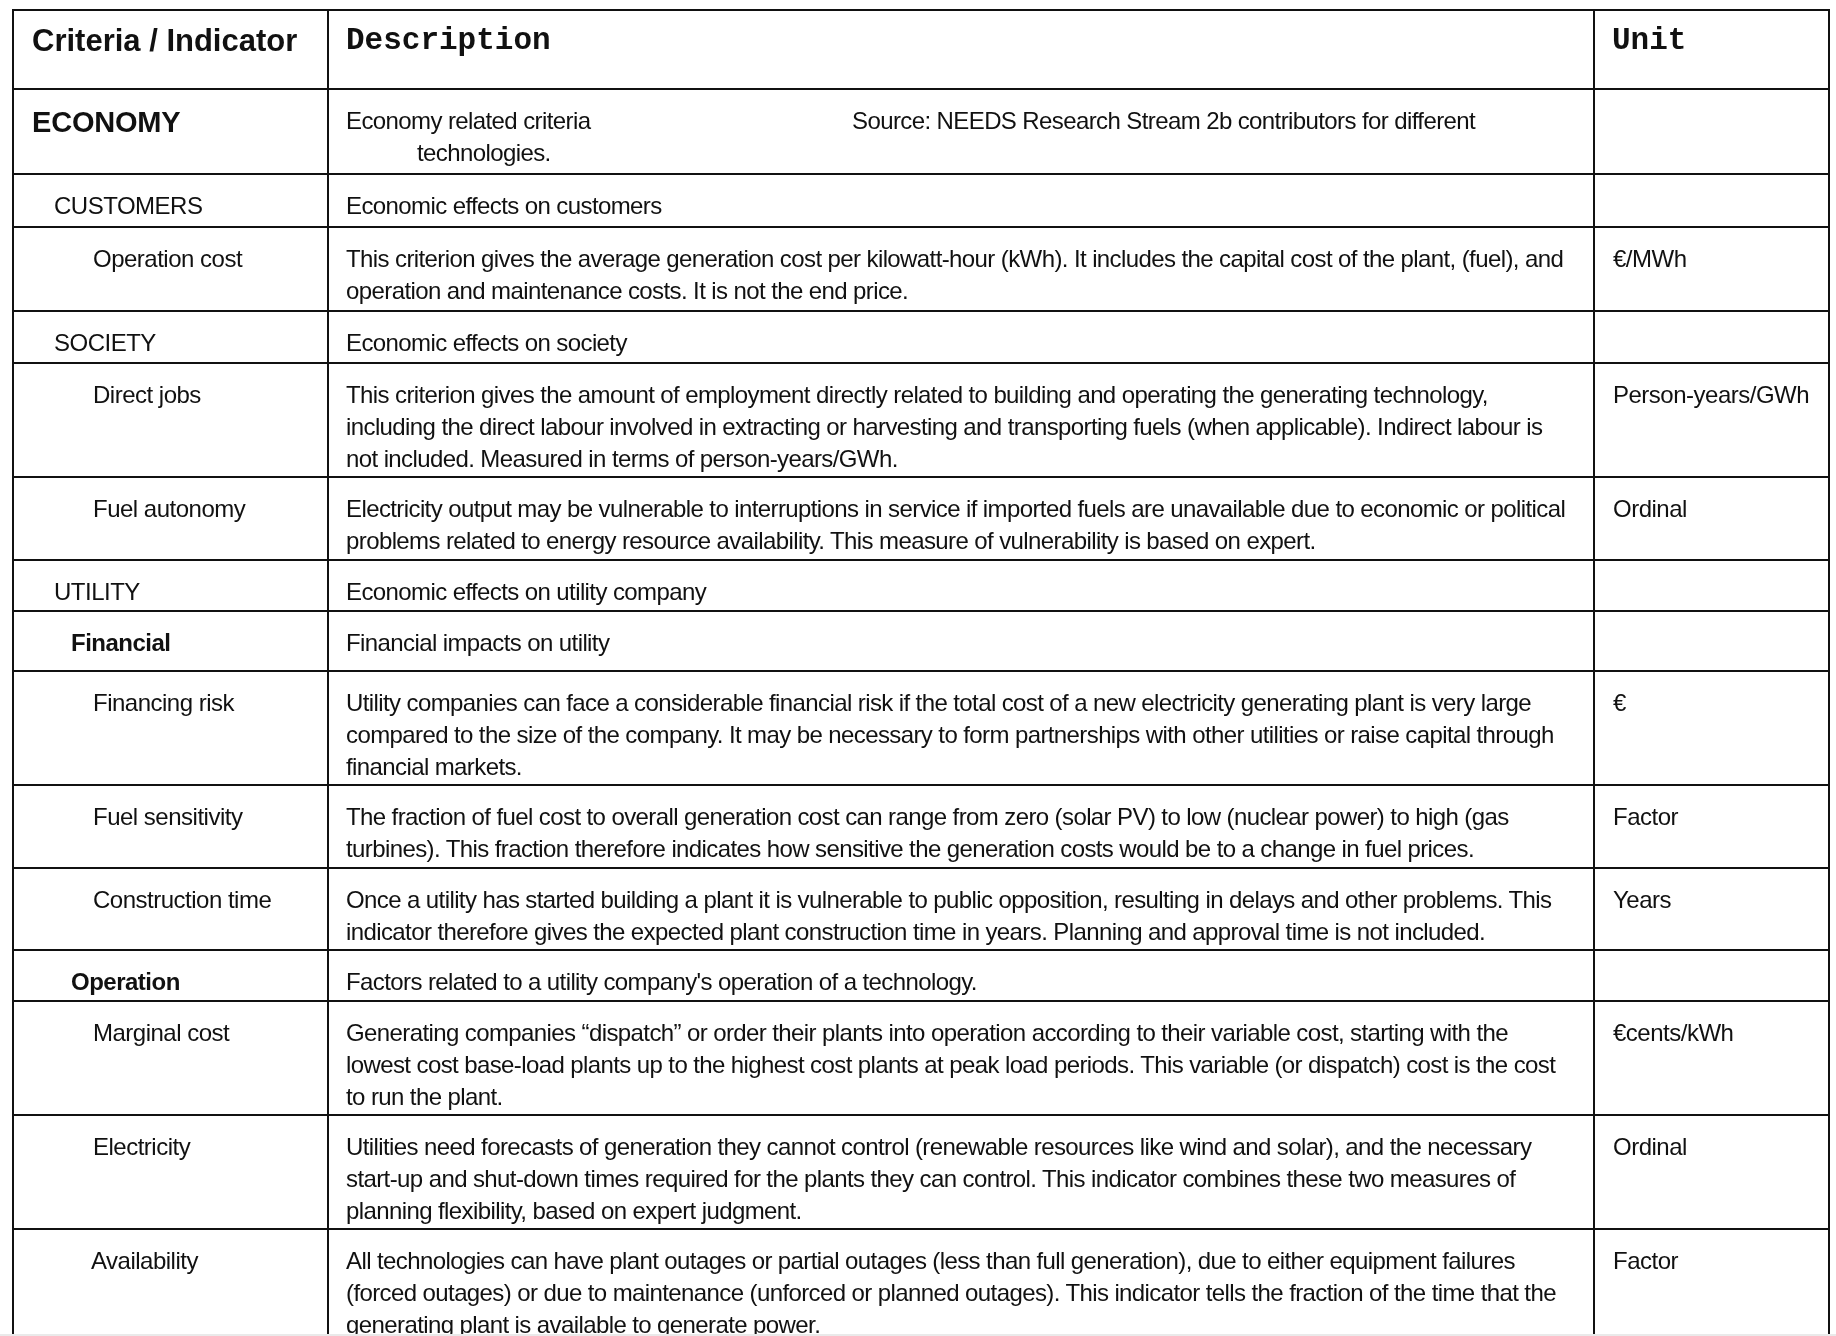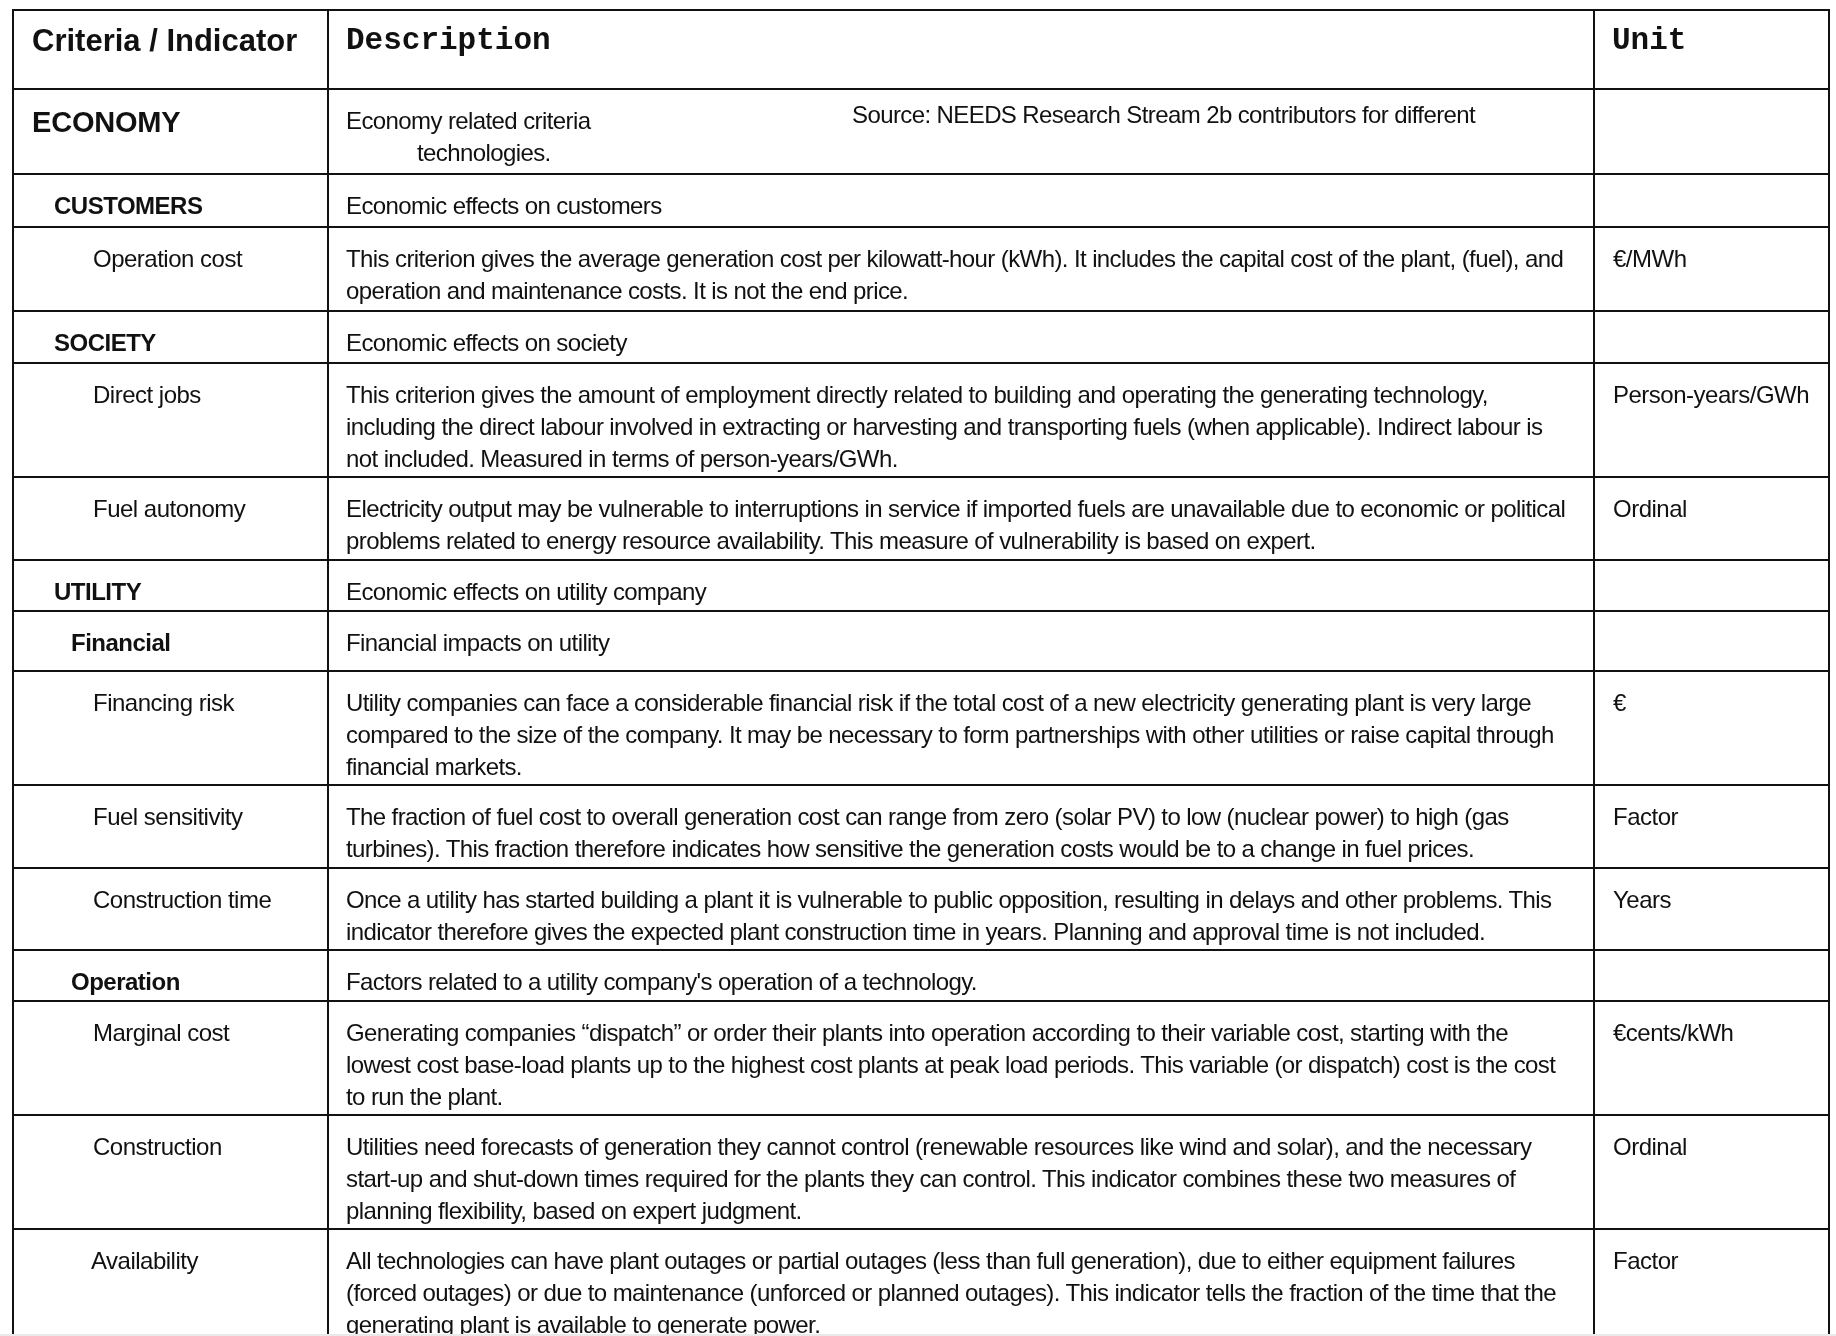--- a/index.html
+++ b/index.html
@@ -23,25 +23,25 @@
   }
   col.c1 { width: 315px; }
   col.c2 { width: 1266px; }
   col.c3 { width: 235px; }
   th { font-weight: bold; font-size: 31px; height: 77px; }
   th .in { padding: 12px 0 0 18px; }
   th.desc .in, th.unit .in { padding-left: 17px; font-family: Liberation Mono, monospace; }
   .cell { padding: 15px 16px 0 17px; font-size: 24px; line-height: 32px; letter-spacing: -0.6px; }
   .crit { padding-top: 15px; font-size: 24px; line-height: 32px; letter-spacing: -0.5px; }
   .lvl0 { padding-left: 18px; font-weight: bold; font-size: 29px; padding-top: 16px; letter-spacing: -0.2px; }
-  .lvl1 { padding-left: 40px; font-weight: bold; }
+  .lvl1 { padding-left: 40px; font-weight: normal; }
   .lvl2 { padding-left: 57px; font-weight: bold; }
   .lvl3 { padding-left: 79px; }
   .econ-desc { position: relative; }
-  .econ-desc .src { position: absolute; left: 523px; top: 9px; }
+  .econ-desc .src { position: absolute; left: 523px; top: 15px; }
   .econ-desc .cont { padding-left: 71px; }
   .unit-cell { padding: 15px 10px 0 18px; font-size: 24px; line-height: 32px; letter-spacing: -0.5px; }
 </style>
 </head>
 <body>
 
 <table class="criteria">
   <colgroup>
       <col class="c1">
       <col class="c2">
@@ -216,21 +216,21 @@
       <td>
           <div class="cell">Generating companies “dispatch” or order their plants into operation according to their variable cost, starting with the lowest cost base-load plants up to the highest cost plants at peak load periods. This variable (or dispatch) cost is the cost to run the plant.</div>
         </td>
       <td>
           <div class="unit-cell">€cents/kWh</div>
         </td>
     </tr>
 
     <tr style="height:114px">
       <td>
-          <div class="crit lvl3">Construction</div>
+          <div class="crit lvl3">Electricity</div>
         </td>
       <td>
           <div class="cell">Utilities need forecasts of generation they cannot control (renewable resources like wind and solar), and the necessary start-up and shut-down times required for the plants they can control. This indicator combines these two measures of planning flexibility, based on expert judgment.</div>
         </td>
       <td>
           <div class="unit-cell">Ordinal</div>
         </td>
     </tr>
 
     <tr style="height:97px">

